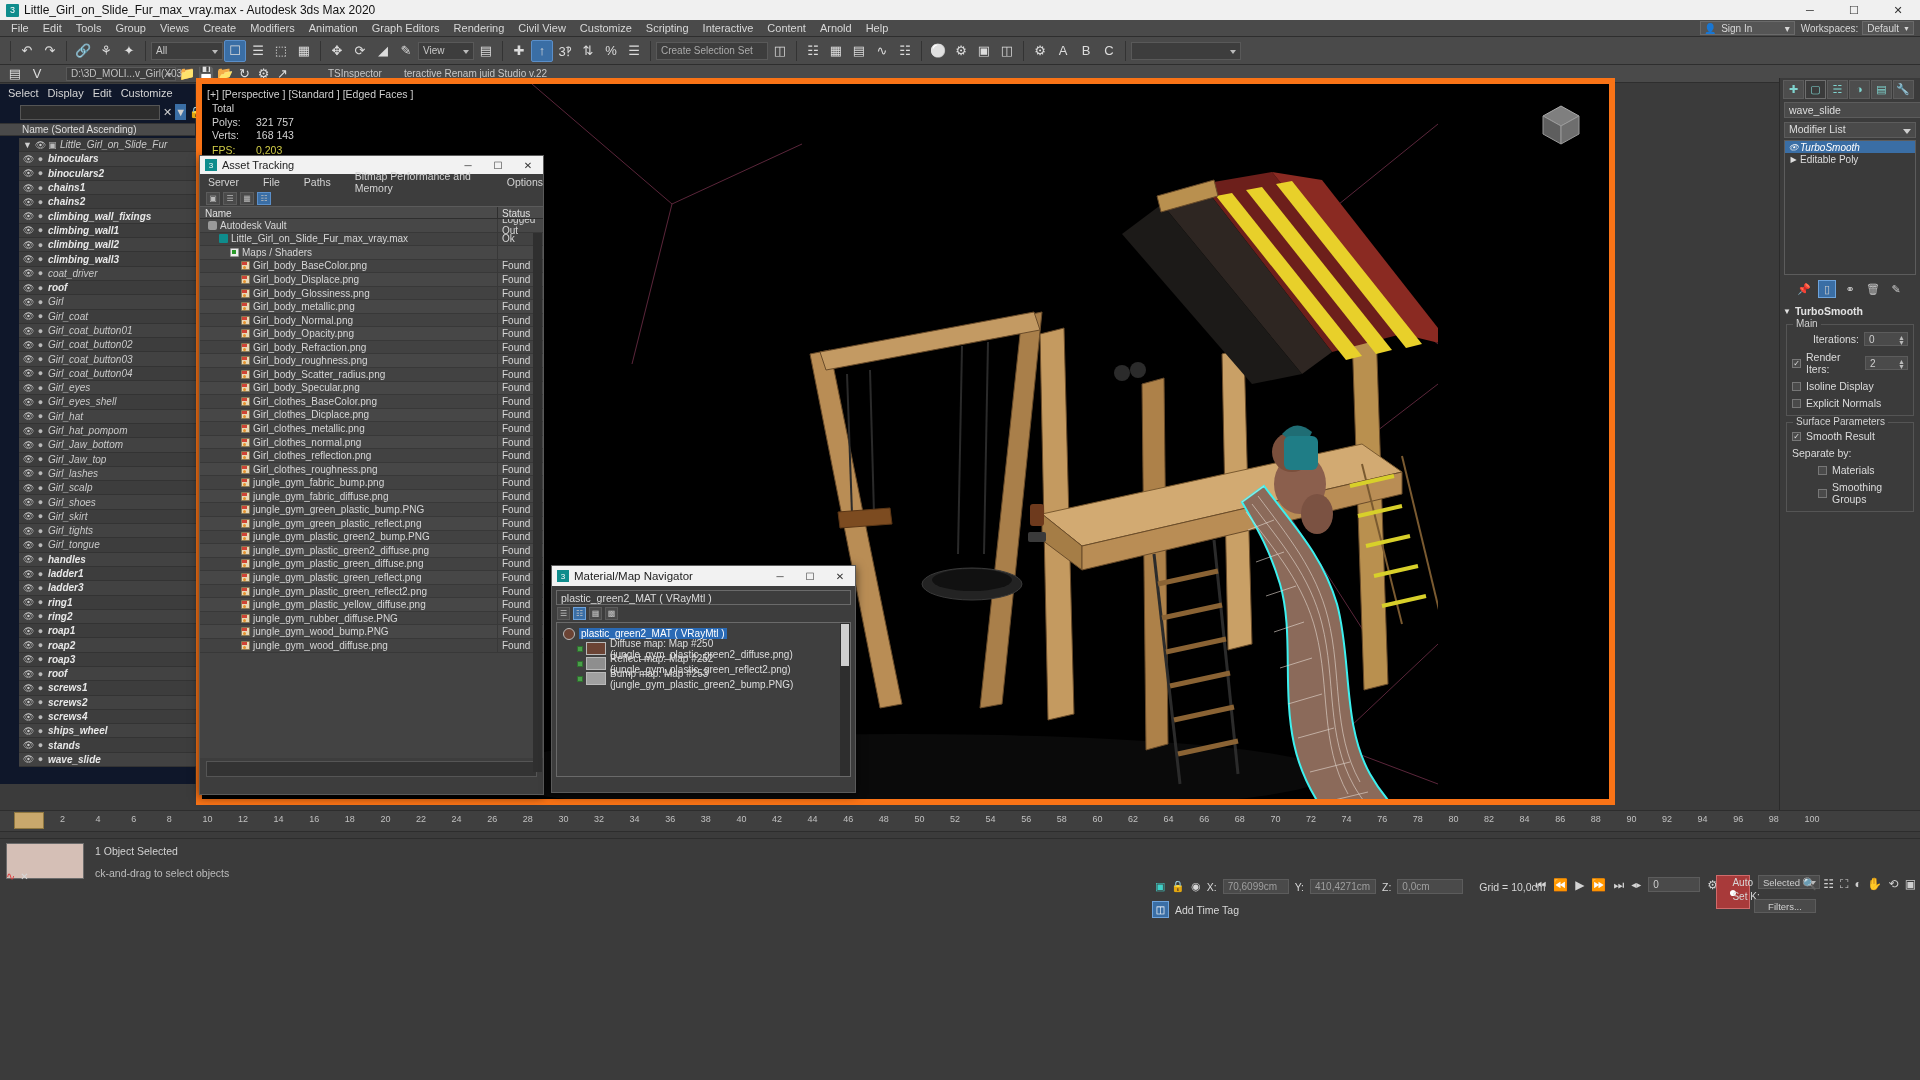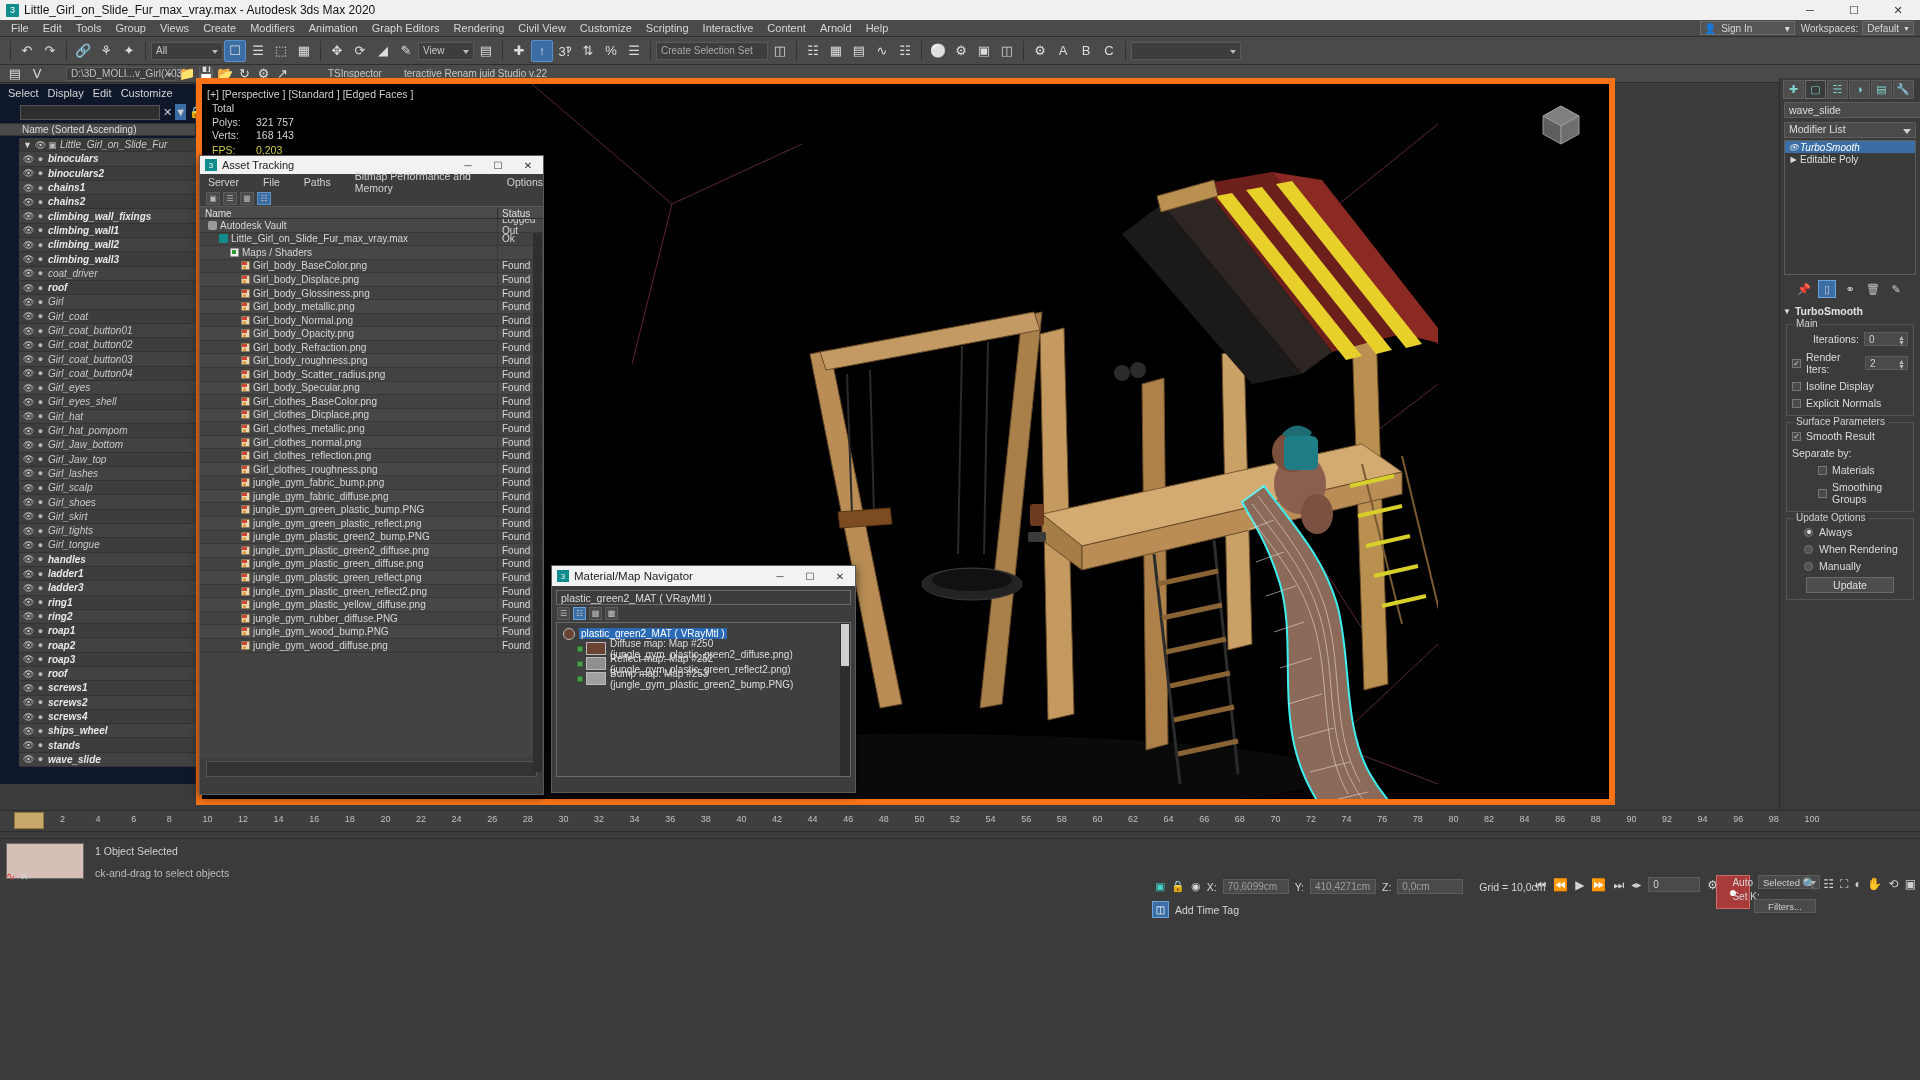--- a/index.html
+++ b/index.html
@@ -1244,36 +1244,20 @@
         <div class="prow" style="padding-left:26px">
           <span class="cb"></span>
           <span>Materials</span>
         </div>
         <div class="prow" style="padding-left:26px;margin-bottom:0">
           <span class="cb"></span>
           <span>Smoothing Groups</span>
         </div>
       </div>
 
-      <div class="grp">
-        <div class="gt">Update Options</div>
-        <div class="prow" style="padding-left:12px">
-          <span class="rb on"></span>
-          <span>Always</span>
-        </div>
-        <div class="prow" style="padding-left:12px">
-          <span class="rb"></span>
-          <span>When Rendering</span>
-        </div>
-        <div class="prow" style="padding-left:12px;margin-bottom:2px">
-          <span class="rb"></span>
-          <span>Manually</span>
-        </div>
-        <div class="ubtn">Update</div>
-      </div>
     </div>
   </div>
 
   <div class="timeline">
     <div class="tl-ruler">
       <div id="tl-ticks">
           <div class="tl-tick" style="left: 60px;">2</div>
           <div class="tl-tick" style="left: 95.6px;">4</div>
           <div class="tl-tick" style="left: 131.2px;">6</div>
           <div class="tl-tick" style="left: 166.8px;">8</div>

